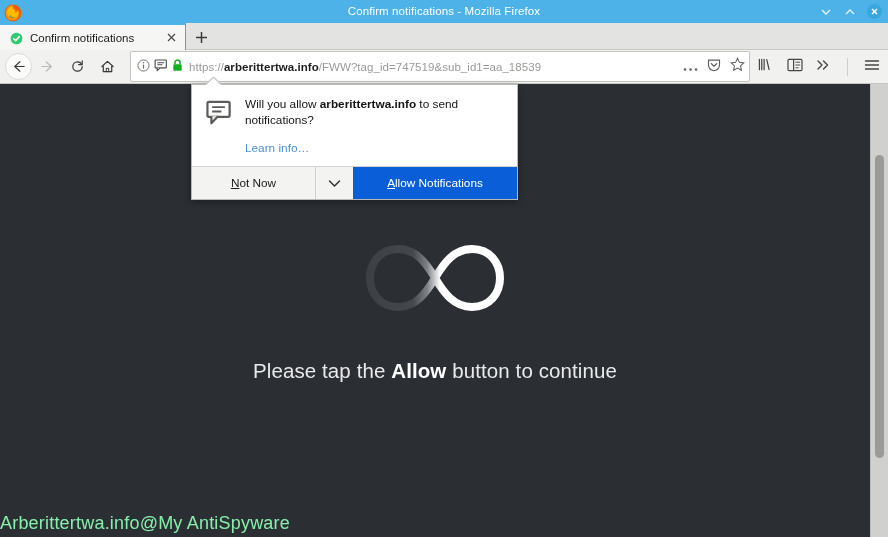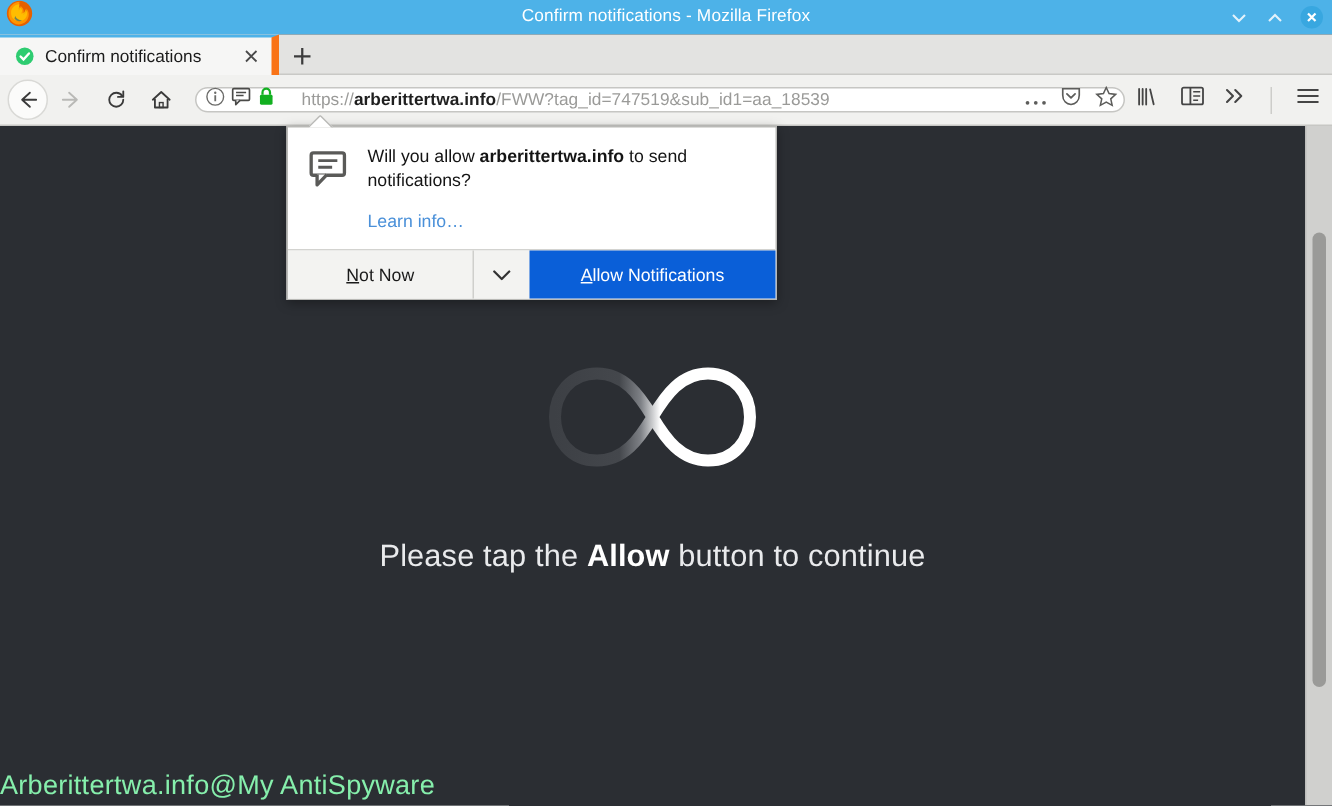--- a/index.html
+++ b/index.html
@@ -15,21 +15,21 @@
     width: 888px; height: 537px;
     background: #2b2e33;
     overflow: hidden;
   }
 
   
   .titlebar {
     position: absolute; left: 0; top: 0;
     width: 888px; height: 23px;
     background: #4db2e8;
-    display: flex; align-items: flex-start;
+    display: flex; align-items: flex-end;
   }
   .titlebar-logo {
     width: 22px; height: 19px;
     margin-left: 4px;
     position: relative;
     flex: 0 0 auto;
   }
   .ff-logo {
     width: 18px; height: 18px;
     display: block;
@@ -68,21 +68,21 @@
     position: absolute; left: 0; top: 23px;
     width: 888px; height: 27px;
     background: #e3e3e1;
     border-bottom: 1px solid #c9c9c6;
   }
   .tab {
     position: absolute; left: 0; top: 0;
     width: 186px; height: 27px;
     background: #f6f6f5;
     border-top: 2px solid #4db2e8;
-    border-right: 5px solid #f97316;
+    border-right: 1px solid #f97316;
     display: flex; align-items: center;
     padding: 0 7px 0 10px;
   }
   .tab-favicon {
     width: 13px; height: 13px;
     flex: 0 0 auto;
     margin-right: 7px;
   }
   .tab-label {
     flex: 1 1 auto;
@@ -124,29 +124,28 @@
     margin-left: 5px;
     background: #fbfbfa;
     border: 1px solid #d9d9d6;
     width: 27px; height: 27px;
   }
   .navbtn.fwd { color: #b9b9b6; }
 
   .urlbar {
     position: relative;
     flex: 1 1 auto;
-    height: 17px;
+    height: 31px;
     margin: 0 8px 0 8px;
     background: #ffffff;
     border: 1px solid #c6c6c3;
-    border-radius: 12px;
+    border-radius: 2px;
     display: flex; align-items: center;
     padding: 0 4px 0 6px;
     min-width: 0;
-    gap: 12px;
   }
   .url-ident {
     display: flex; align-items: center; gap: 4px;
     flex: 0 0 auto;
     margin-right: 6px;
   }
   .url-text {
     flex: 1 1 auto;
     font-size: 11.5px;
     color: #9a9a98;

